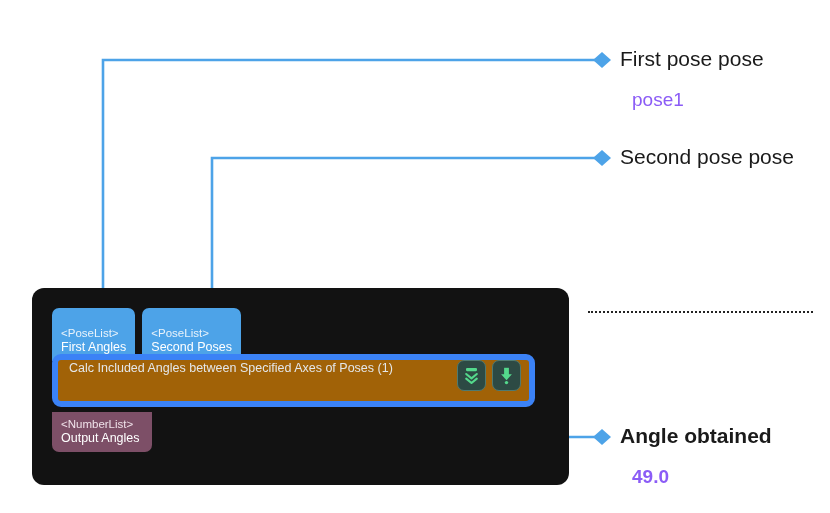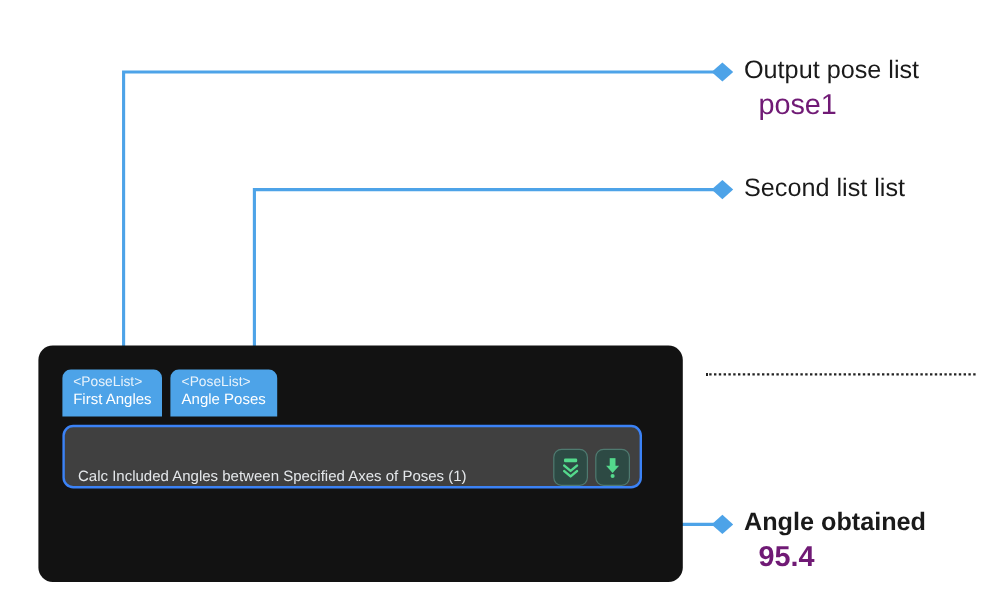--- a/index.html
+++ b/index.html
@@ -31,24 +31,24 @@
     position: absolute;
     left: 620px;
   }
   .annotation .ann-title {
     font-size: 21px;
     color: #1a1a1a;
     line-height: 26px;
     white-space: nowrap;
   }
   .annotation .ann-value {
-    font-size: 24px;
-    color: #701a75;
+    font-size: 19px;
+    color: #8b5cf6;
     line-height: 24px;
-    margin-top: 4px;
+    margin-top: 16px;
     margin-left: 12px;
     white-space: nowrap;
   }
   #ann-0 { top: 46px; }
   #ann-1 { top: 144px; }
   #ann-2 { top: 423px; font-weight: bold; }
 
   
   #node-panel {
     position: absolute;
@@ -64,21 +64,21 @@
   #input-ports {
     position: absolute;
     left: 20px;
     top: 20px;
     display: flex;
     gap: 7px;
   }
   .port-in {
     background: #4da3e8;
     border-radius: 7px 7px 0 0;
-    padding: 4px 9px 6px 9px;
+    padding: 18px 9px 6px 9px;
     min-width: 74px;
     box-sizing: border-box;
   }
   .port-type {
     font-size: 11.5px;
     color: #e9f3fb;
     line-height: 14px;
     white-space: nowrap;
   }
   .port-label {
@@ -89,25 +89,25 @@
   }
 
   
   #node-body {
     position: absolute;
     left: 20px;
     top: 66px;
     width: 483px;
     height: 53px;
     box-sizing: border-box;
-    background: #404040;
-    border: 2px solid #3b82f6;
+    background: #a16207;
+    border: 6px solid #3b82f6;
     border-radius: 9px;
     display: flex;
-    align-items: flex-end;
+    align-items: flex-start;
     padding: 0 8px 0 11px;
   }
   #node-title {
     flex: 1;
     font-size: 12.5px;
     color: #e4e7ea;
     line-height: 16px;
     white-space: nowrap;
   }
   .node-btns {
@@ -171,21 +171,21 @@
 
 <div id="node-panel">
 
   <div id="input-ports">
     <div class="port-in">
       <div class="port-type">&lt;PoseList&gt;</div>
       <div class="port-label">First Angles</div>
     </div>
     <div class="port-in">
       <div class="port-type">&lt;PoseList&gt;</div>
-      <div class="port-label">Angle Poses</div>
+      <div class="port-label">Second Poses</div>
     </div>
   </div>
 
   <div id="node-body">
     <div id="node-title">Calc Included Angles between Specified Axes of Poses (1)</div>
     <div class="node-btns">
       <div class="node-btn">
         <svg width="17" height="19" viewBox="0 0 17 19">
           <rect x="3" y="2" width="11" height="3.2" rx="1.1" fill="#54d98c"></rect>
           <polyline points="3.2,8 8.5,12.4 13.8,8" fill="none" stroke="#54d98c" stroke-width="2.1" stroke-linecap="round" stroke-linejoin="round"></polyline>
@@ -195,30 +195,34 @@
       <div class="node-btn">
         <svg width="17" height="19" viewBox="0 0 17 19">
           <rect x="6.1" y="1.8" width="4.8" height="7.2" fill="#54d98c"></rect>
           <polygon points="3.1,8.2 13.9,8.2 8.5,14.2" fill="#54d98c"></polygon>
           <circle cx="8.5" cy="16.6" r="1.7" fill="#54d98c"></circle>
         </svg>
       </div>
     </div>
   </div>
 
+  <div id="output-port">
+    <div class="port-type">&lt;NumberList&gt;</div>
+    <div class="port-label">Output Angles</div>
+  </div>
 
 </div>
 
 <div id="dotted-guide"></div>
 
 <div class="annotation" id="ann-0">
-  <div class="ann-title">Output pose list</div>
+  <div class="ann-title">First pose pose</div>
   <div class="ann-value">pose1</div>
 </div>
 
 <div class="annotation" id="ann-1">
-  <div class="ann-title">Second list list</div>
+  <div class="ann-title">Second pose pose</div>
 </div>
 
 <div class="annotation" id="ann-2">
   <div class="ann-title">Angle obtained</div>
-  <div class="ann-value">95.4</div>
+  <div class="ann-value">49.0</div>
 </div>
 
 </body></html>

